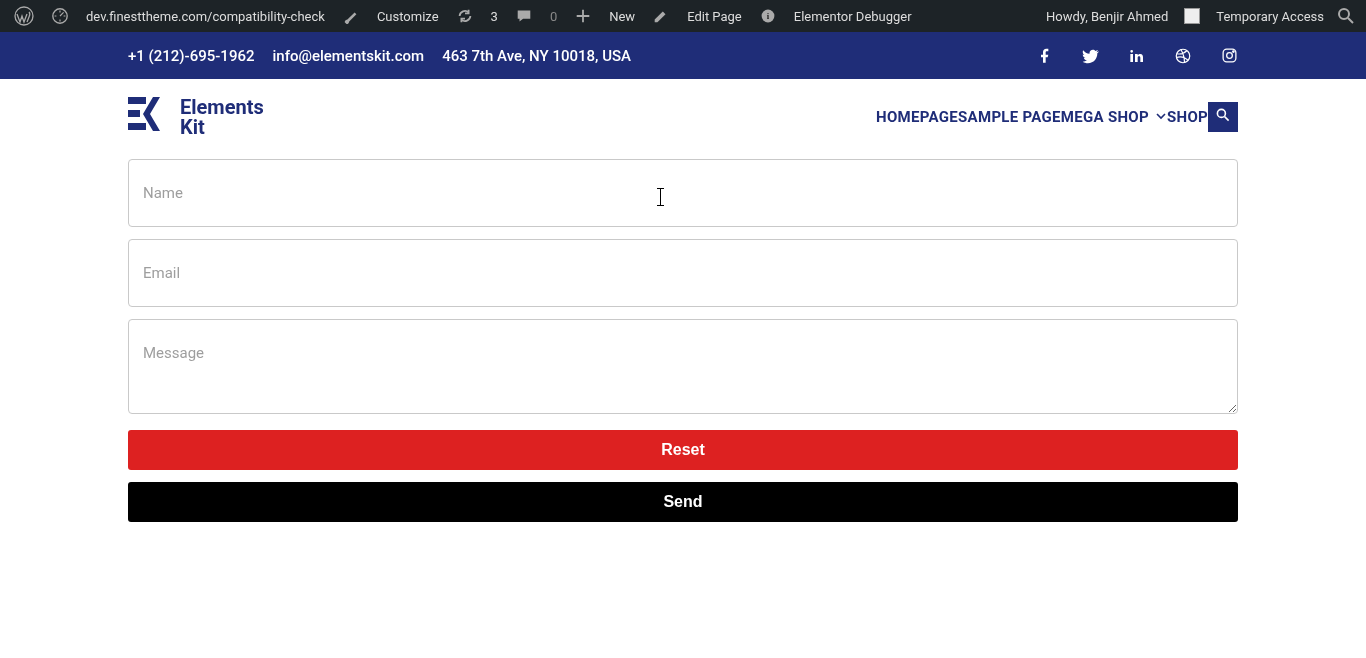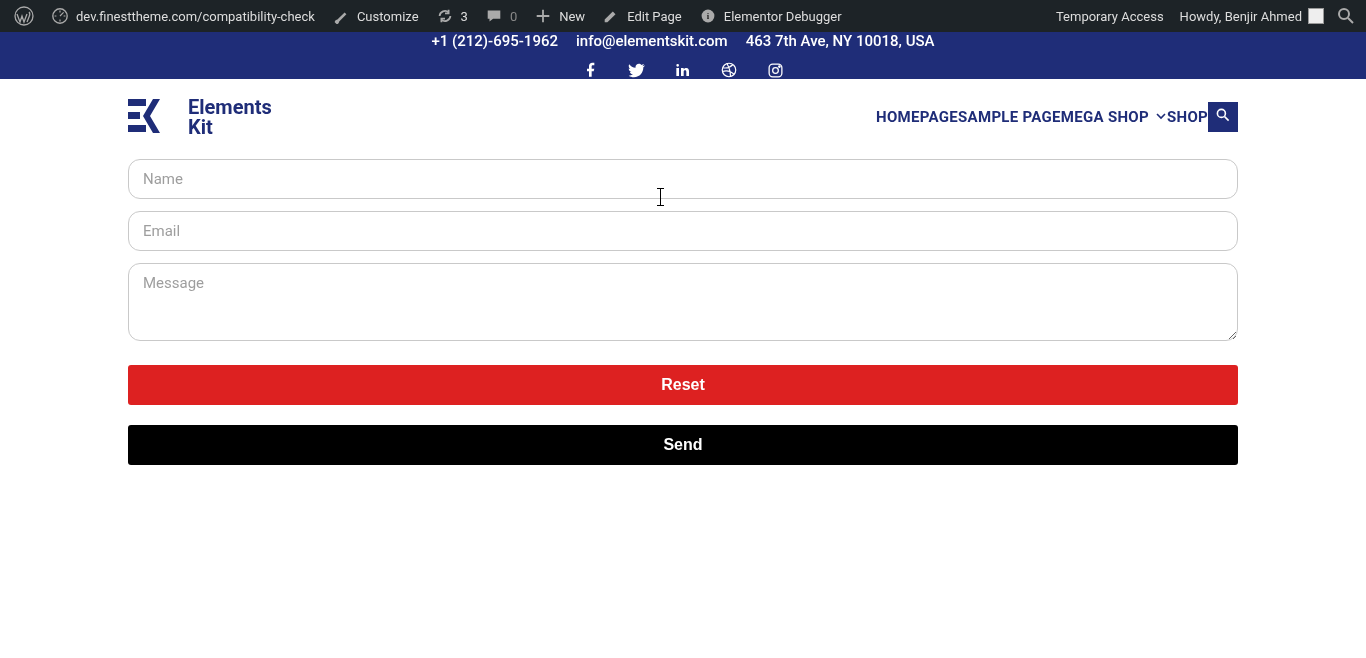--- a/index.html
+++ b/index.html
@@ -2,44 +2,44 @@
 <html><head>
 <meta charset="utf-8">
 <style>
   * { margin: 0; padding: 0; box-sizing: border-box; }
   body { font-family: -apple-system, BlinkMacSystemFont, "Segoe UI", Roboto, Arial, sans-serif; background: #fff; width: 1366px; }
   
   
   .wp-admin-bar { background: #1d2327; color: #c3c4c7; height: 32px; display: flex; align-items: center; font-size: 13px; padding: 0 6px; justify-content: space-between; }
   .wp-admin-left { display: flex; align-items: center; gap: 0; }
   .wp-admin-right { display: flex; align-items: center; gap: 0; }
-  .wp-item { display: flex; align-items: center; gap: 6px; padding: 0 8px; height: 32px; cursor: pointer; color: #ddd; }
+  .wp-item { display: flex; align-items: center; gap: 16px; padding: 0 8px; height: 32px; cursor: pointer; color: #ddd; }
   .wp-icon { display: inline-flex; width: 20px; height: 20px; align-items: center; justify-content: center; }
   .wp-avatar { width: 16px; height: 16px; background: #eee; display:inline-block; border:1px solid #999;}
   
   
-  .top-bar { background: #1f2d78; color: #fff; height: 47px; display: flex; align-items: center; padding: 0 128px; justify-content: space-between; font-size: 15px; font-weight: 500; flex-direction: column; }
+  .top-bar { background: #1f2d78; color: #fff; height: 47px; display: flex; align-items: center; padding: 0 128px; justify-content: space-between; font-size: 15px; font-weight: 500; }
   .top-bar-left { display: flex; align-items: center; gap: 18px; }
   .top-bar-right { display: flex; align-items: center; gap: 28px; }
   .social-icon { width: 18px; height: 18px; display:inline-flex; align-items:center; justify-content:center; }
   
   
   .header { background: #fff; height: 75px; display:flex; align-items:center; padding: 0 128px; justify-content: space-between; }
-  .logo { display:flex; align-items:flex-end; gap:18px; color:#1f2d78; font-weight:700; }
+  .logo { display:flex; align-items:flex-start; gap:10px; color:#1f2d78; font-weight:700; }
   .logo-text { display:flex; flex-direction:column; line-height:1; font-size:20px; }
   .nav { display:flex; align-items:center; }
   .nav a { color:#1f2d78; font-weight:700; font-size:15px; text-decoration:none; letter-spacing:0.3px; display:flex; align-items:center; gap:6px; }
   .search-btn { background:#1f2d78; width:30px; height:30px; display:flex; align-items:center; justify-content:center; cursor:pointer; }
   
   
   .content { padding: 5px 128px 40px; }
-  .form-input { width:100%; border:1px solid #c9c9c9; border-radius:12px; padding:10px 14px; font-size:15px; color:#333; margin-bottom:12px; font-family:inherit; }
+  .form-input { width:100%; border:1px solid #c9c9c9; border-radius:4px; padding:24px 14px; font-size:15px; color:#333; margin-bottom:12px; font-family:inherit; }
   .form-input::placeholder { color:#9e9e9e; }
-  textarea.form-input { height:78px; resize:vertical; }
-  .btn { width:100%; border:none; padding:11px; font-size:16px; font-weight:600; color:#fff; cursor:pointer; border-radius:3px; margin-bottom:12px;margin-top:8px; }
+  textarea.form-input { height:95px; resize:vertical; }
+  .btn { width:100%; border:none; padding:11px; font-size:16px; font-weight:600; color:#fff; cursor:pointer; border-radius:3px; margin-bottom:12px; }
   .btn-reset { background:#dd2121; }
   .btn-send { background:#000000; }
   
   .text-cursor { position:absolute; left:660px; top:188px; width:1px; height:18px; pointer-events:none; }
   .text-cursor::before, .text-cursor::after { content:''; position:absolute; left:-3px; width:7px; height:1px; background:#000; }
   .text-cursor::before { top:0; }
   .text-cursor::after { bottom:0; }
   .text-cursor .bar { position:absolute; left:0; top:0; width:1px; height:100%; background:#000; }
   .page-wrap { position:relative; }
 </style>
@@ -113,25 +113,25 @@
         <svg viewBox="0 0 20 20" width="16" height="16">
               <circle cx="10" cy="10" r="8" fill="#aaa"></circle>
               <text x="10" y="14" text-anchor="middle" font-size="11" fill="#222" font-family="serif" font-weight="bold">i</text>
             </svg>
       </span>
       <span>Elementor Debugger</span>
     </div>
   </div>
   <div class="wp-admin-right">
     <div class="wp-item">
-      <span>Temporary Access</span>
-    </div>
-    <div class="wp-item">
       <span>Howdy, Benjir Ahmed</span>
       <span class="wp-avatar"></span>
+    </div>
+    <div class="wp-item">
+      <span>Temporary Access</span>
     </div>
     <div class="wp-item" style="padding:0 4px">
       <span class="wp-icon">
         <svg viewBox="0 0 20 20" width="20" height="20" fill="none" stroke="#aaa" stroke-width="2">
               <circle cx="8" cy="8" r="5"></circle>
               <path d="M12 12l5 5"></path>
             </svg>
       </span>
     </div>
   </div>

